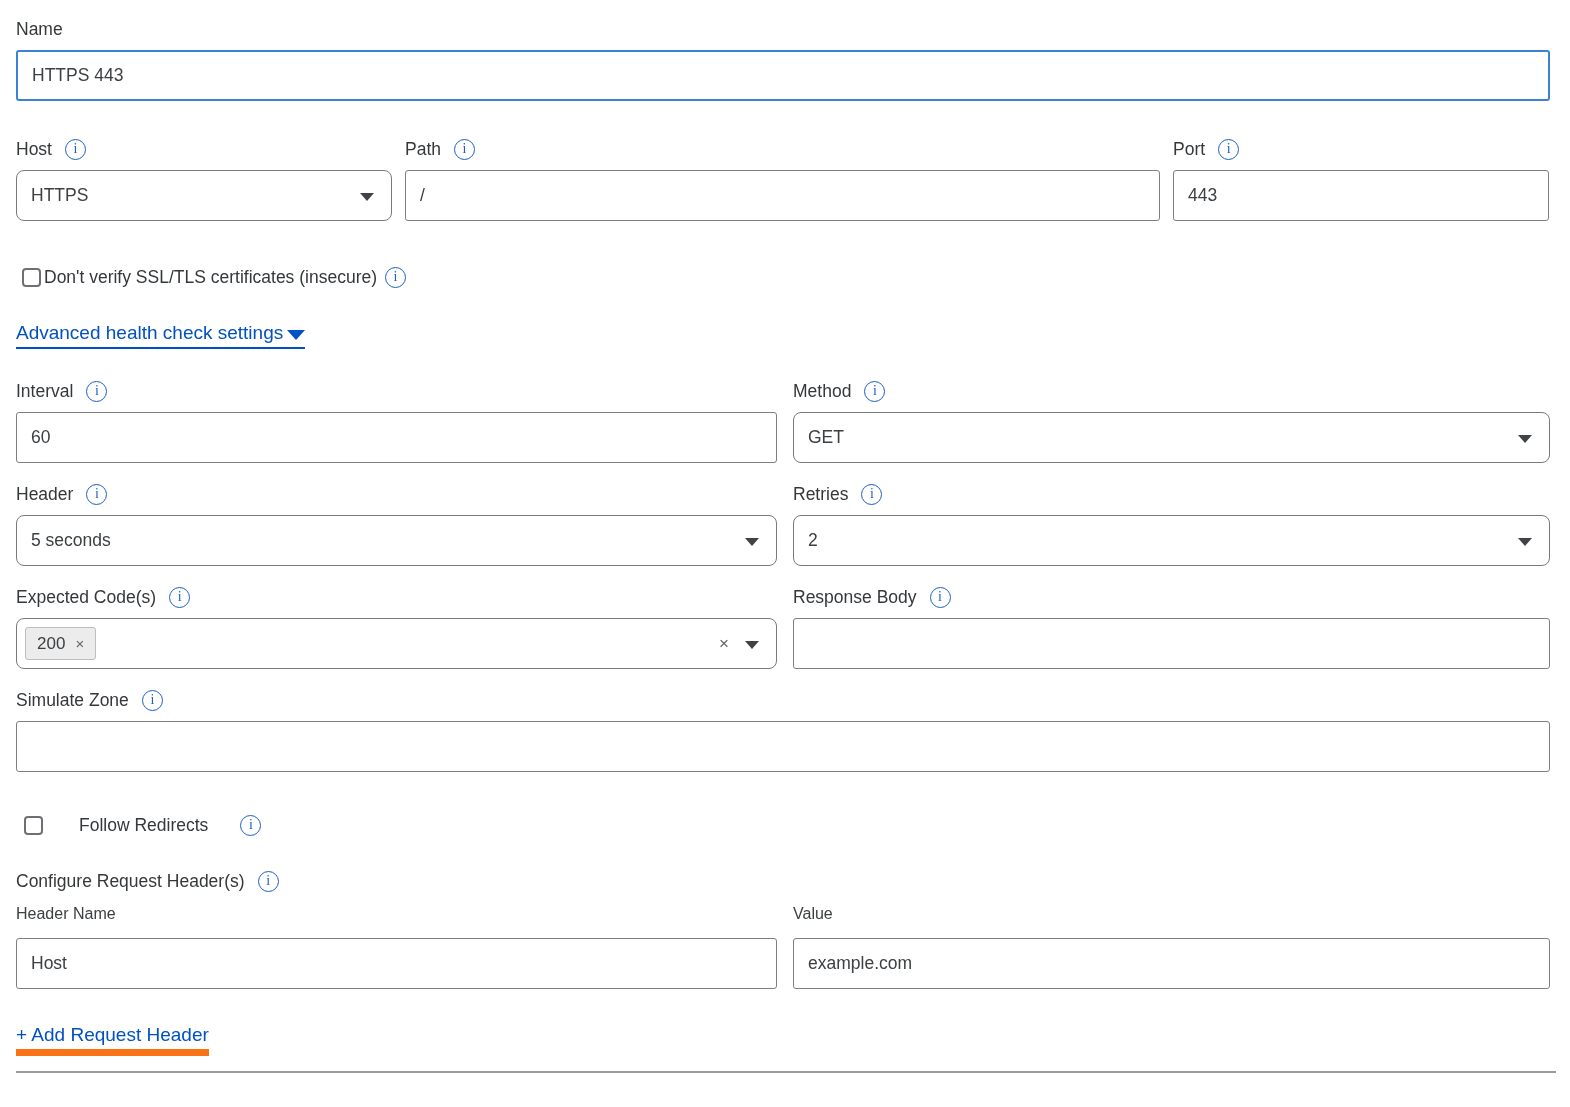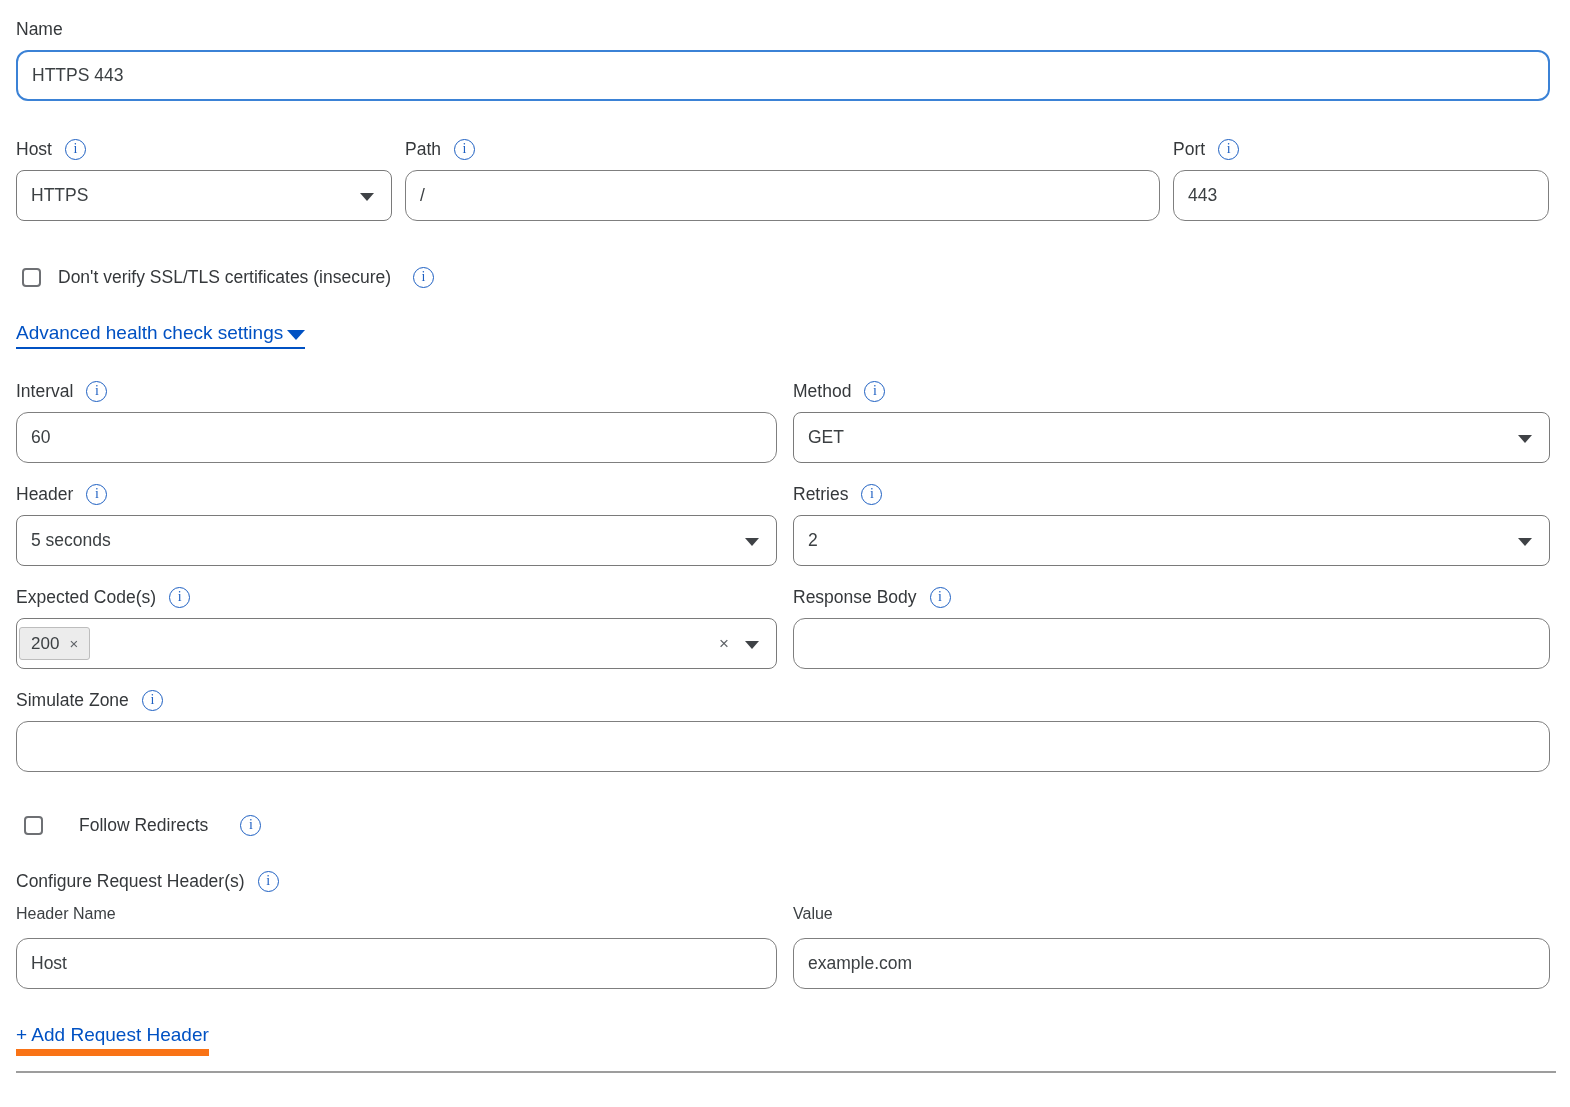--- a/index.html
+++ b/index.html
@@ -35,21 +35,21 @@
     line-height: 1;
     flex: 0 0 auto;
     cursor: pointer;
     padding-bottom: 1px;
   }
 
   .text-input {
     display: block;
     width: 100%; height: 51px;
     border: 1.5px solid #7f7f7f;
-    border-radius: 12px;
+    border-radius: 3px;
     font-family: "Liberation Sans", sans-serif;
     font-size: 17.5px;
     color: #3c4043;
     padding: 0 14px;
     background: #fff;
     outline: none;
   }
   .text-input.focused { border-color: #3b82d6; border-width: 2px; }
 
   .select {
@@ -111,21 +111,21 @@
     text-decoration: none;
   }
 
   .multiselect {
     position: relative;
     height: 51px;
     border: 1.5px solid #7a7a7a;
     border-radius: 8px;
     background: #fff;
     display: flex; align-items: center;
-    padding: 0 80px 0 2px;
+    padding: 0 80px 0 8px;
   }
   .tag {
     display: inline-flex; align-items: center; gap: 10px;
     background: #ececec;
     border: 1px solid #bdbdbd;
     border-radius: 3px;
     height: 33px;
     padding: 0 11px;
     font-size: 17px; color: #3c4043;
   }
@@ -176,21 +176,21 @@
     </div>
     <div style="width:376px;">
       <div class="label-row">
         <span class="label">Port</span>
         <span class="info-icon">i</span>
       </div>
       <input class="text-input" type="text" value="443" style="">
     </div>
   </div>
 
-  <div class="checkbox-row mt-cb1" style="gap:17px; padding-left:6px;">
+  <div class="checkbox-row mt-cb1" style="gap:3px; padding-left:6px;">
     <span class="checkbox"></span>
     <span class="cb-label">Don't verify SSL/TLS certificates (insecure)</span>
     <span class="info-icon" style="margin-left:5px;">i</span>
   </div>
 
   <div class="mt-adv">
     <a class="blue-link">
       <span>Advanced health check settings</span>
       <span class="link-caret"></span>
     </a>

